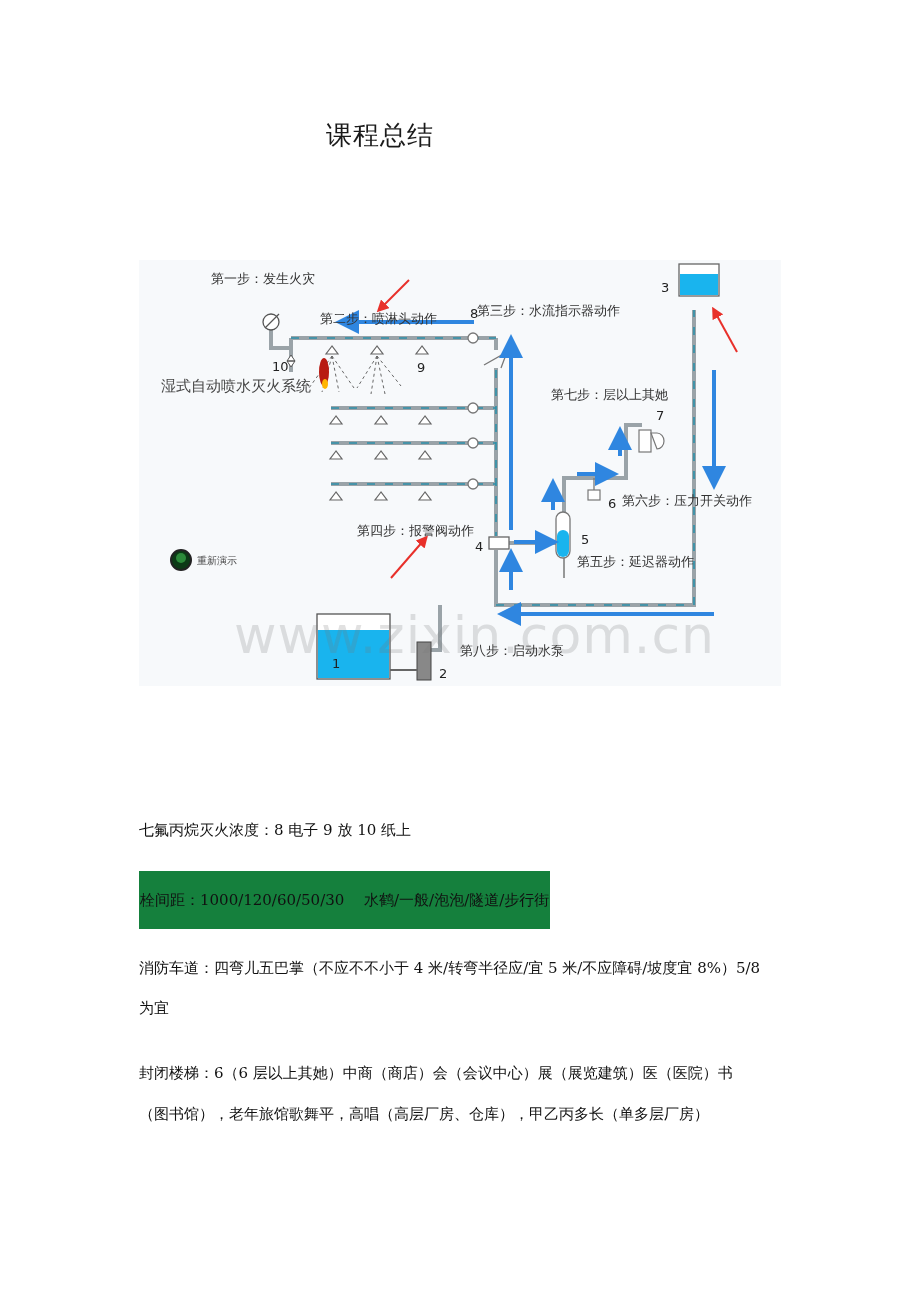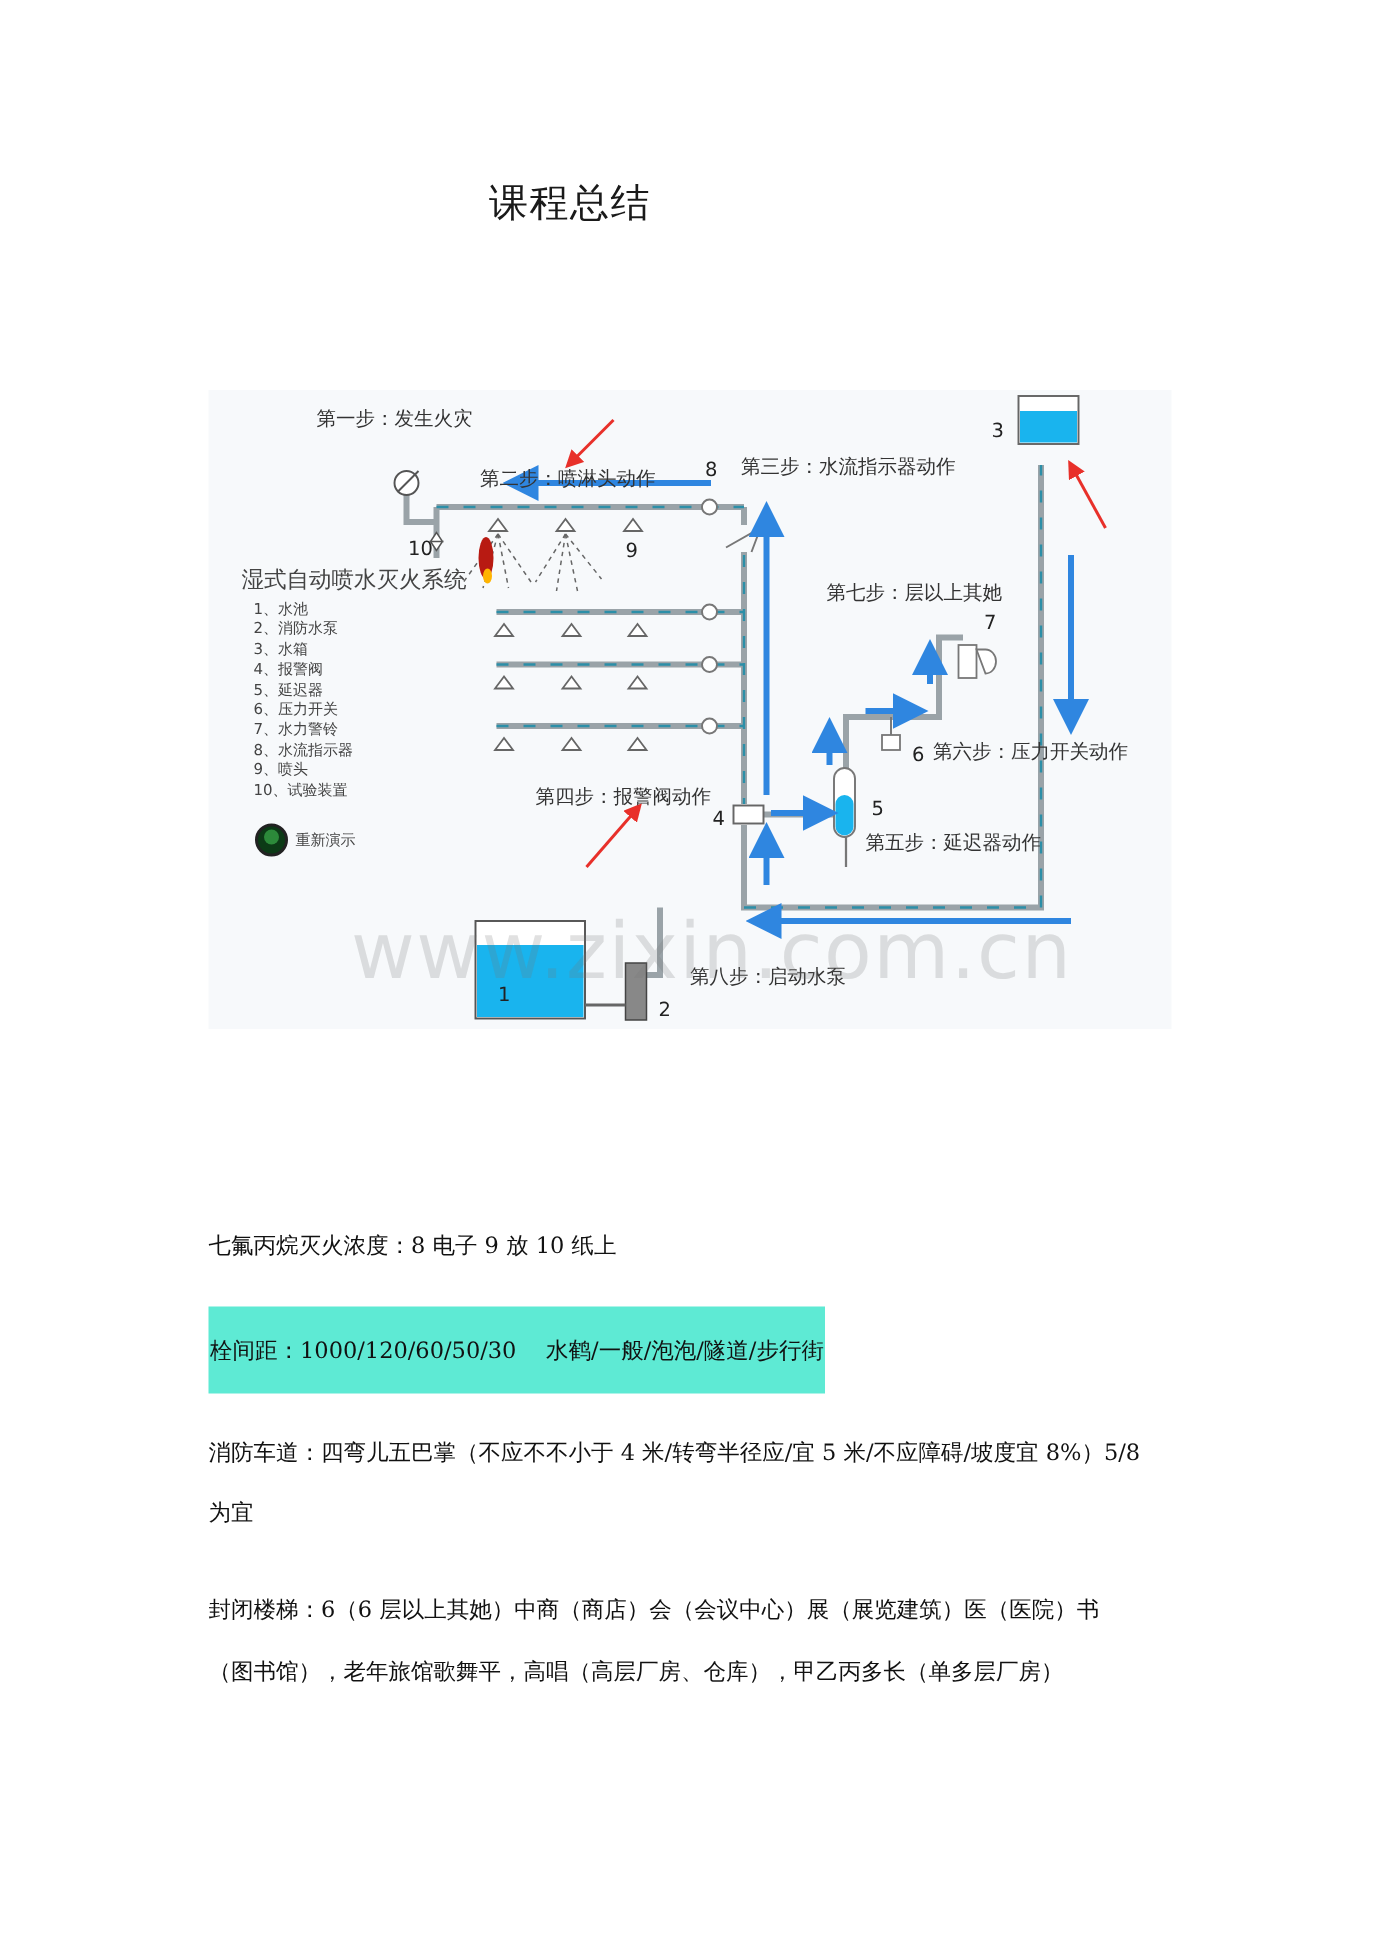--- a/index.html
+++ b/index.html
@@ -11,21 +11,21 @@
              background: #f7f9fb; overflow: hidden; }
   .diagram svg { position: absolute; left: 0; top: 0; }
   .dl { position: absolute; font-family: "DejaVu Sans", sans-serif; color: #333; white-space: nowrap; }
   .step { font-size: 13px; }
   .num { font-size: 13px; color: #222; }
   .legend-title { font-size: 15px; color: #444; }
   .legend-item { font-size: 10px; color: #444; line-height: 13.4px; }
   .watermark { position: absolute; left: 95px; top: 345px; font-family: "DejaVu Sans", sans-serif;
                font-size: 52px; color: rgba(120,120,120,0.22); letter-spacing: 1px; }
   .para { position: absolute; left: 139px; font-size: 15px; line-height: 20px; white-space: nowrap; }
-  .hl { background: #5eead4; padding: 20px 1px; }
+  .hl { background: #15803d; padding: 20px 1px; }
 </style>
 </head>
 <body>
 
 <div class="title">课程总结</div>
 
 <div class="diagram">
   <svg width="642" height="426" viewBox="0 0 642 426">
     <defs>
       <marker id="ab" markerWidth="6" markerHeight="6" refX="3" refY="3" orient="auto">
@@ -138,51 +138,39 @@
       <path d="M598,92 L576,52"></path>
       <path d="M252,318 L285,280"></path>
     </g>
 
     <circle cx="42" cy="300" r="10" fill="#0c3a16" stroke="#222" stroke-width="2"></circle>
     <circle cx="42" cy="298" r="5" fill="#2c8a3a"></circle>
   </svg>
 
   <div class="dl step" style="left:72px; top:10px;">第一步：发生火灾</div>
   <div class="dl step" style="left:181px; top:50px;text-align:right;">第二步：喷淋头动作</div>
-  <div class="dl step" style="left:355px; top:42px;">第三步：水流指示器动作</div>
+  <div class="dl step" style="left:338px; top:42px;">第三步：水流指示器动作</div>
   <div class="dl step" style="left:218px; top:262px;">第四步：报警阀动作</div>
   <div class="dl step" style="left:438px; top:293px;">第五步：延迟器动作</div>
   <div class="dl step" style="left:483px; top:232px;">第六步：压力开关动作</div>
   <div class="dl step" style="left:412px; top:126px;">第七步：层以上其她</div>
   <div class="dl step" style="left:321px; top:382px;">第八步：启动水泵</div>
 
   <div class="dl num" style="left:193px; top:396px;">1</div>
   <div class="dl num" style="left:300px; top:406px;">2</div>
   <div class="dl num" style="left:522px; top:20px;">3</div>
   <div class="dl num" style="left:336px; top:279px;">4</div>
   <div class="dl num" style="left:442px; top:272px;">5</div>
   <div class="dl num" style="left:469px; top:236px;">6</div>
   <div class="dl num" style="left:517px; top:148px;">7</div>
   <div class="dl num" style="left:331px; top:46px;">8</div>
   <div class="dl num" style="left:278px; top:100px;">9</div>
   <div class="dl num" style="left:133px; top:99px;">10</div>
 
   <div class="dl legend-title" style="left:22px; top:117px;">湿式自动喷水灭火系统</div>
-  <div class="dl" style="left:30px; top:140px;">
-    <div class="legend-item">1、水池</div>
-    <div class="legend-item">2、消防水泵</div>
-    <div class="legend-item">3、水箱</div>
-    <div class="legend-item">4、报警阀</div>
-    <div class="legend-item">5、延迟器</div>
-    <div class="legend-item">6、压力开关</div>
-    <div class="legend-item">7、水力警铃</div>
-    <div class="legend-item">8、水流指示器</div>
-    <div class="legend-item">9、喷头</div>
-    <div class="legend-item">10、试验装置</div>
-  </div>
   <div class="dl legend-item" style="left:58px; top:294px;">重新演示</div>
 
   <div class="watermark">www.zixin.com.cn</div>
 </div>
 
 <div class="para" style="top:820px;">七氟丙烷灭火浓度：8 电子 9 放 10 纸上</div>
 <div class="para" style="top:890px;">
   <span class="hl">栓间距：1000/120/60/50/30　 水鹤/一般/泡泡/隧道/步行街</span>
 </div>
 <div class="para" style="top:958px;">消防车道：四弯儿五巴掌（不应不不小于 4 米/转弯半径应/宜 5 米/不应障碍/坡度宜 8%）5/8</div>

